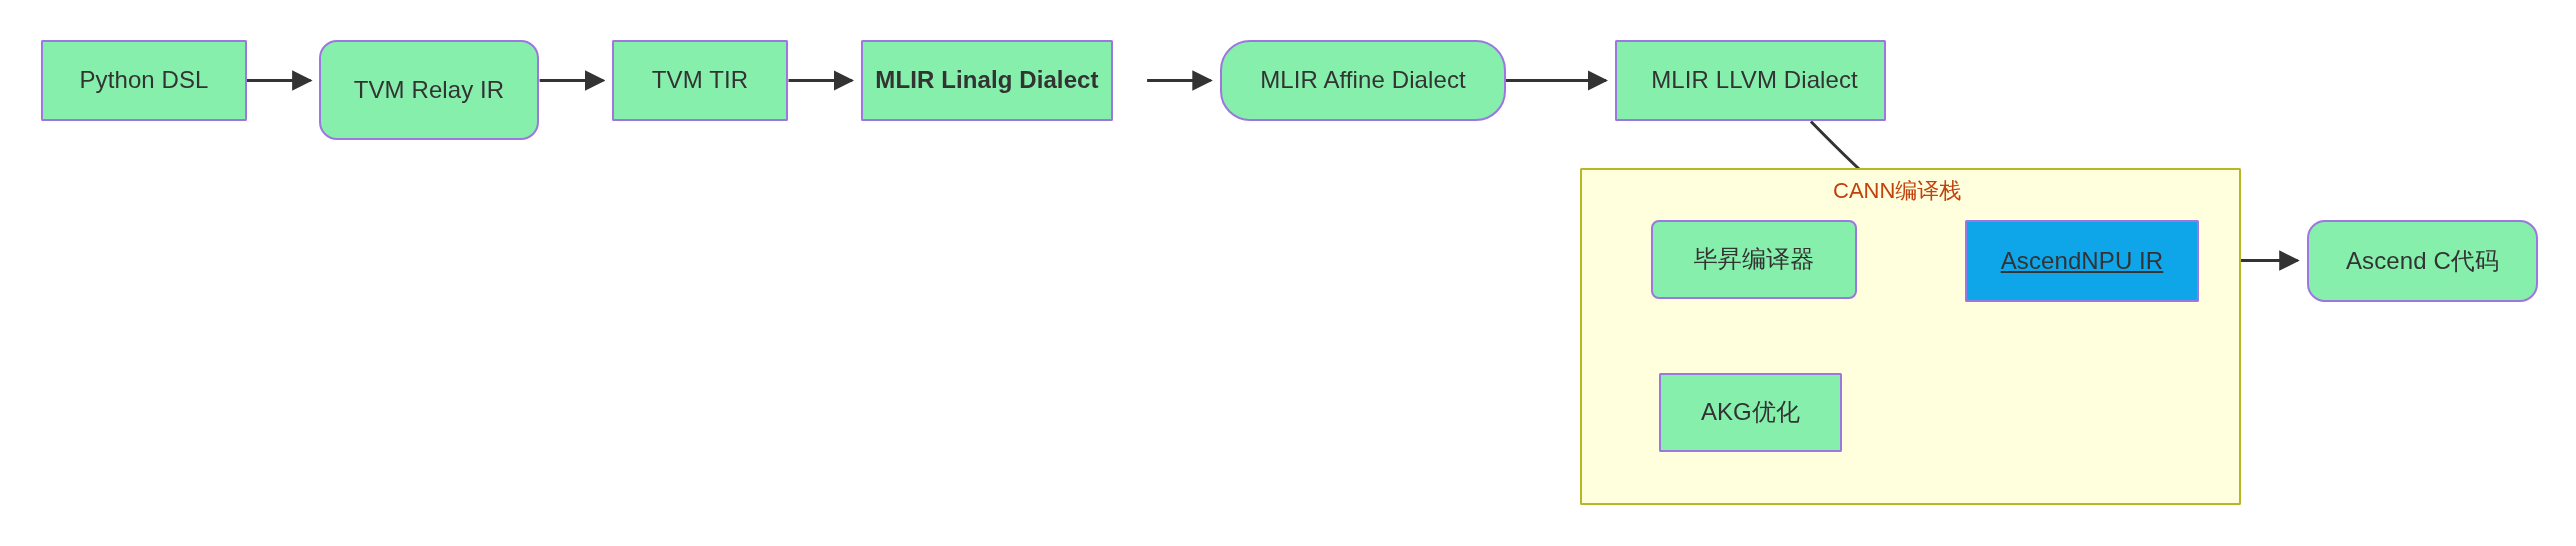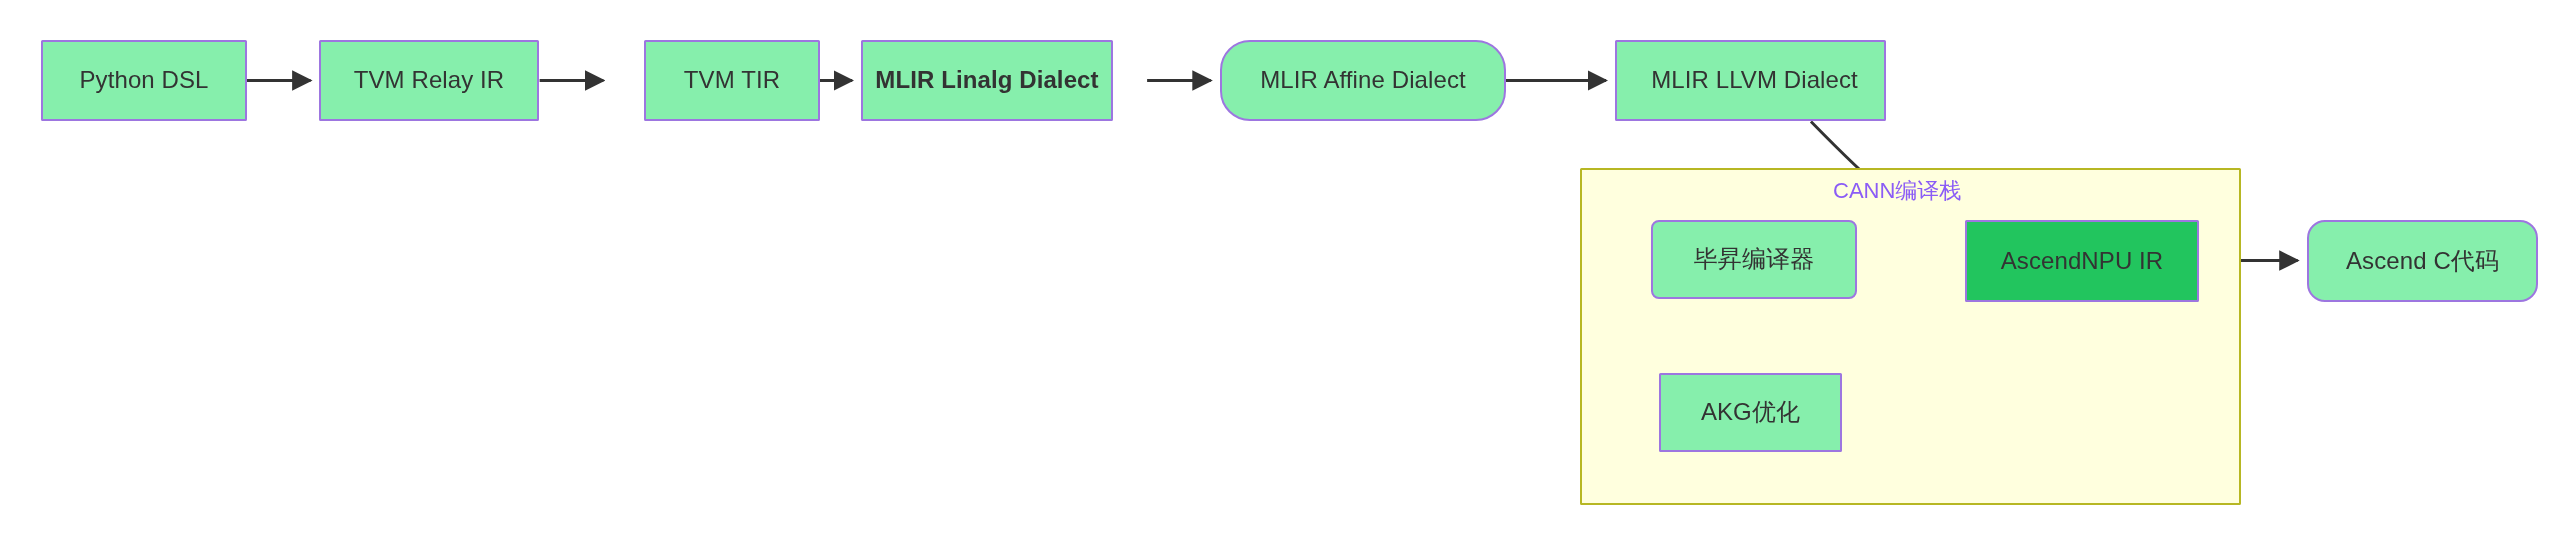--- a/index.html
+++ b/index.html
@@ -35,34 +35,35 @@
     border: 2.2px solid #9d76e0;
     border-radius: 1.5px;
     color: #333333;
     font-size: 24px;
     line-height: 1.2;
     letter-spacing: 0.1px;
     white-space: nowrap;
     z-index: 3;
   }
   .node.accent {
-    background: #22c55e;
+    background: #0ea5e9;
     border-color: #9d76e0;
+    text-decoration: underline;
   }
   .cluster {
     position: absolute;
     box-sizing: border-box;
     background: #ffffde;
     border: 2.2px solid #b7b723;
     border-radius: 1.5px;
     z-index: 1;
   }
   .cluster-label {
     position: absolute;
-    color: #8b5cf6;
+    color: #c2410c;
     font-size: 22px;
     white-space: nowrap;
     z-index: 2;
   }
 </style>
 </head>
 <body>
 
 <div id="canvas">
 
@@ -85,25 +86,25 @@
     </g>
   </svg>
 
   <div class="cluster" style="left:1580px; top:168px; width:661px; height:337px;"></div>
   <div class="cluster-label" style="left:1833px; top:176px;">CANN编译栈</div>
 
   <div class="node" style="left:41px; top:40px; width:206px; height:81px;">
     <span>Python DSL</span>
   </div>
 
-  <div class="node" style="left:319px; top:40px; width:220px; height:81px;">
+  <div class="node" style="left:319px; top:40px; width:220px; height:100px;border-radius:18px;">
     <span>TVM Relay IR</span>
   </div>
 
-  <div class="node" style="left:612px; top:40px; width:176px; height:81px;margin-left:32px;">
+  <div class="node" style="left:612px; top:40px; width:176px; height:81px;">
     <span>TVM TIR</span>
   </div>
 
   <div class="node" style="left:861px; top:40px; width:252px; height:81px;font-weight:bold;">
     <span>MLIR Linalg Dialect</span>
   </div>
 
   <div class="node" style="left:1220px; top:40px; width:286px; height:81px;border-radius:30px;">
     <span>MLIR Affine Dialect</span>
   </div>

